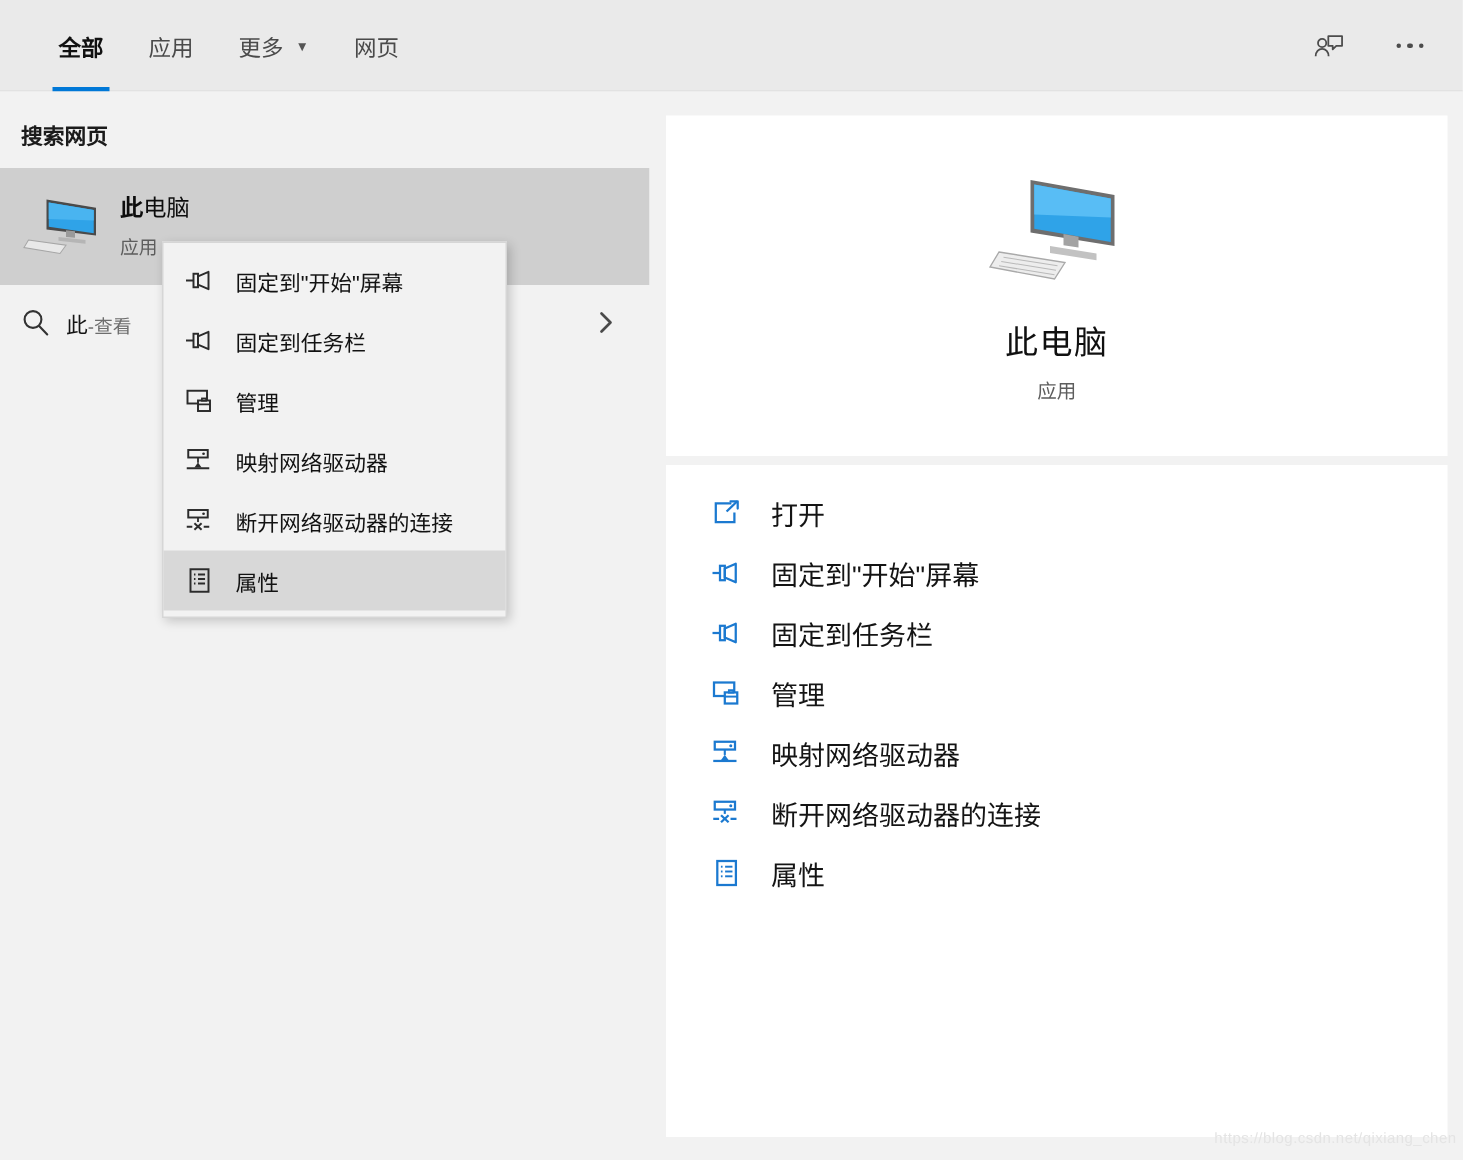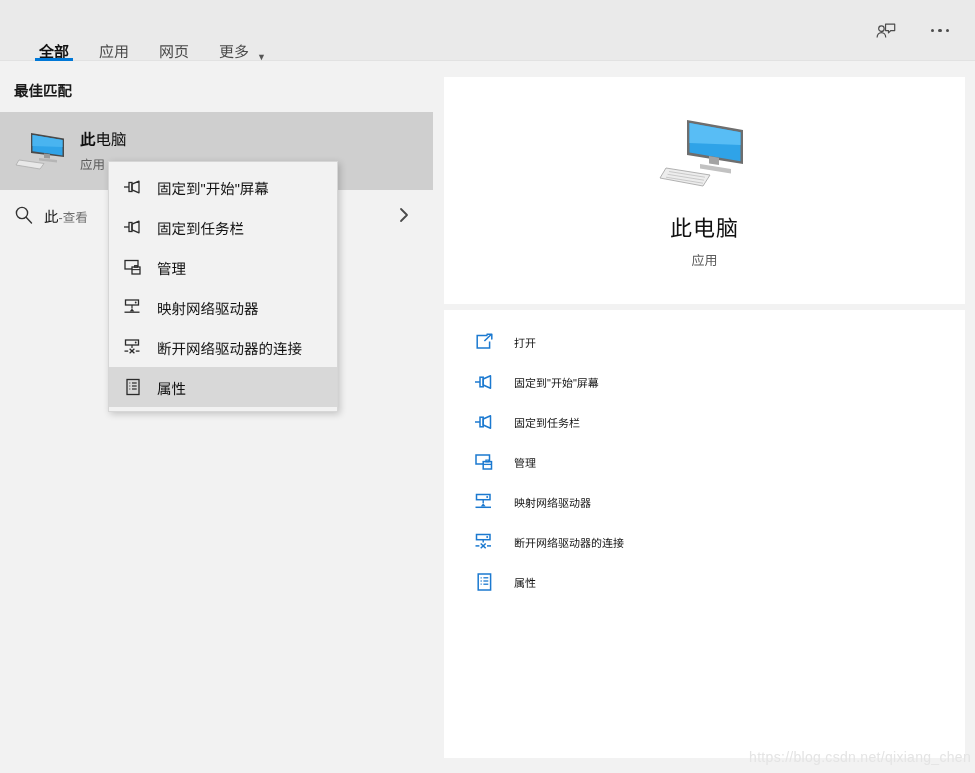--- a/index.html
+++ b/index.html
@@ -23,21 +23,21 @@
     box-sizing: border-box;
   }
   .tabs {
     position: absolute; left: 24px; top: 0;
     height: 61px;
     display: flex; align-items: center;
   }
   .tab {
     position: relative;
     height: 61px;
-    display: flex; align-items: flex-end;
+    display: flex; align-items: center;
     padding: 0 15px;
     font-size: 15px;
     color: #4a4a4a;
     cursor: default;
     white-space: nowrap;
   }
   .tab.active { color: #111; font-weight: 600; }
   .tab.active::after {
     content: "";
     position: absolute;
@@ -157,56 +157,56 @@
     position: absolute; left: 11px; top: 249px;
     width: 521px; height: 448px;
     background: #ffffff;
     padding-top: 12px;
     box-sizing: border-box;
   }
   .act-item {
     height: 40px;
     display: flex; align-items: center;
     padding-left: 30px;
-    font-size: 11px;
+    font-size: 18px;
     color: #141414;
     cursor: default;
   }
   .act-ico {
     width: 40px; flex: 0 0 40px;
     display: flex; align-items: center; justify-content: flex-start;
   }
 
   .watermark {
     position: absolute;
     right: 4px; bottom: 8px;
-    font-size: 14px;
+    font-size: 10px;
     color: #e4e4e4;
     letter-spacing: 0.3px;
     white-space: nowrap;
     z-index: 5;
   }
 </style>
 </head>
 <body>
 
 <div class="topbar">
   <div class="tabs">
     <div class="tab active">
       <span>全部</span>
     </div>
     <div class="tab">
       <span>应用</span>
     </div>
     <div class="tab">
-      <span>网页</span>
-    </div>
-    <div class="tab">
       <span>更多</span>
       <span class="caret">▼</span>
+    </div>
+    <div class="tab">
+      <span>网页</span>
     </div>
   </div>
 
   <div class="topbar-right">
     <div class="tb-btn">
       <svg width="22" height="22" viewBox="0 0 24 24">
         <circle cx="7" cy="9.5" r="3" fill="none" stroke="#4c4c4c" stroke-width="1.3"></circle>
         <path d="M2.3 19c0-3.1 2.1-5.3 4.7-5.3s4.7 2.2 4.7 5.3" fill="none" stroke="#4c4c4c" stroke-width="1.3"></path>
         <path d="M11.5 4.5h10v7h-4.2l-2.6 2.6v-2.6h-3.2z" fill="none" stroke="#4c4c4c" stroke-width="1.3" stroke-linejoin="round"></path>
       </svg>
@@ -216,21 +216,21 @@
           <i></i>
           <i></i>
           <i></i>
         </span>
     </div>
   </div>
 </div>
 
 <div class="leftpane">
 
-  <div class="section-title">最佳匹配</div>
+  <div class="section-title">搜索网页</div>
 
   <div class="bestmatch-row">
     <span class="bm-icon">
       <svg width="56" height="48" viewBox="0 0 56 48">
         <g>
           <polygon points="17,6 50,11.5 50,30 17,26" fill="#4a4a4a"></polygon>
           <polygon points="18.5,8 48.5,13 48.5,28.5 18.5,24.2" fill="#2fa3e8"></polygon>
           <polygon points="18.5,8 48.5,13 48.5,20 18.5,19" fill="#49b4f0"></polygon>
           <polygon points="30,26.5 36,27.2 36,31.5 30,31" fill="#9a9a9a"></polygon>
           <polygon points="25,31 43,33 43,35.5 25,33.5" fill="#b5b5b5"></polygon>

